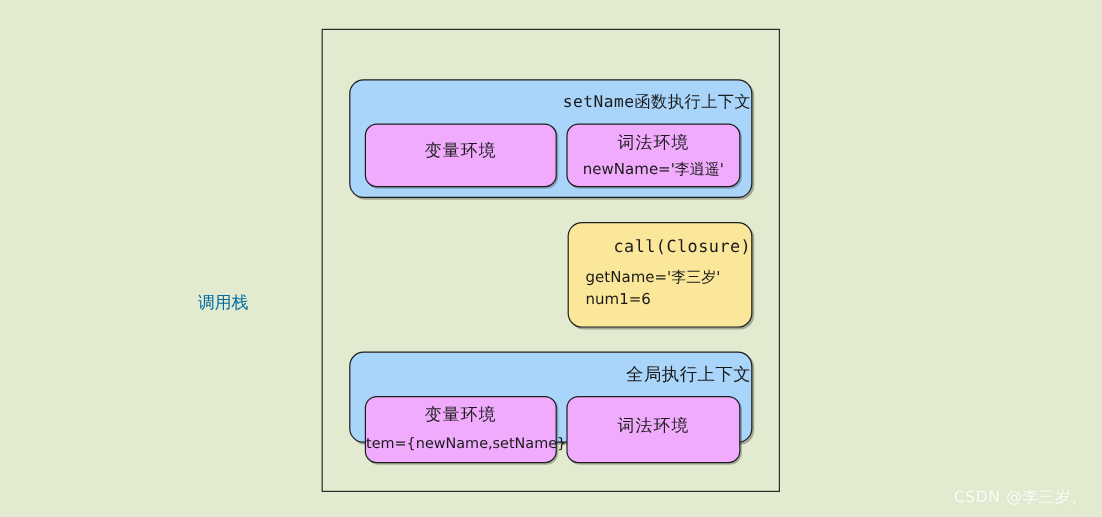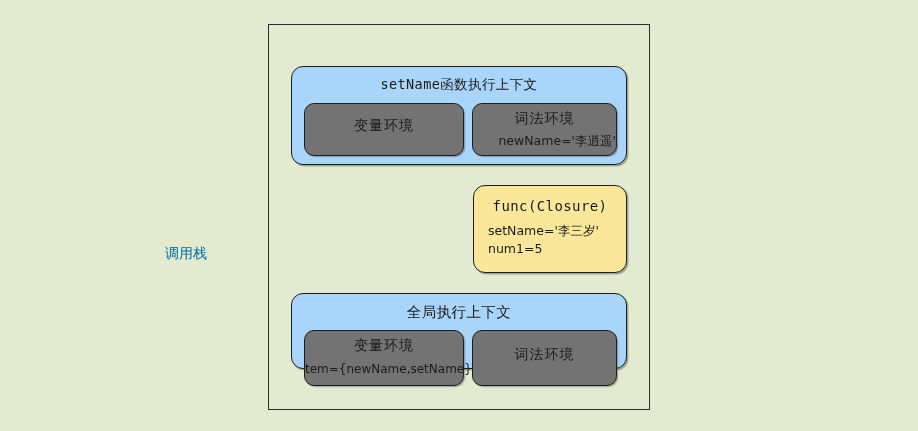--- a/index.html
+++ b/index.html
@@ -56,45 +56,45 @@
     position: absolute;
     box-sizing: border-box;
     border: 1.8px solid #1e1e1e;
     border-radius: 12px;
     box-shadow: 1.5px 1.5px 0 rgba(40,40,40,0.35);
   }
   .ctx.blue   { background: #a9d5fa; }
   .ctx.yellow { background: #fbe79a; }
 
   .ctx-title {
-    text-align: center;
+    text-align: right;
     font-size: 14.5px;
     color: #1a1a1a;
     letter-spacing: 0.4px;
     white-space: nowrap;
   }
 
   
   .env {
     position: absolute;
     box-sizing: border-box;
-    background: #737373;
+    background: #f0abfc;
     border: 1.6px solid #1e1e1e;
     border-radius: 10px;
     box-shadow: 1.3px 1.3px 0 rgba(40,40,40,0.3);
   }
   .env-title {
     text-align: center;
     font-size: 14px;
     color: #1a1a1a;
     letter-spacing: 1px;
     white-space: nowrap;
   }
   .env-detail {
-    text-align: right;
+    text-align: center;
     font-size: 12.5px;
     color: #1a1a1a;
     white-space: nowrap;
   }
 
   
   #ctx-setname {
     left: 291px;
     top: 66px;
     width: 336px;
@@ -198,35 +198,36 @@
       <div class="env-detail"></div>
     </div>
 
     <div class="env" id="env-setname-lex">
       <div class="env-title">词法环境</div>
       <div class="env-detail">newName='李逍遥'</div>
     </div>
   </div>
 
   <div class="ctx yellow" id="ctx-closure">
-    <div class="ctx-title">func(Closure)</div>
+    <div class="ctx-title">call(Closure)</div>
     <div class="closure-lines">
-      <div>setName='李三岁'</div>
-      <div>num1=5</div>
+      <div>getName='李三岁'</div>
+      <div>num1=6</div>
     </div>
   </div>
 
   <div class="ctx blue" id="ctx-global">
     <div class="ctx-title">全局执行上下文</div>
 
     <div class="env" id="env-global-var">
       <div class="env-title">变量环境</div>
       <div class="env-detail">tem={newName,setName}</div>
     </div>
 
     <div class="env" id="env-global-lex">
       <div class="env-title">词法环境</div>
       <div class="env-detail"></div>
     </div>
   </div>
 
+  <div class="watermark">CSDN @李三岁、</div>
 
 </div>
 
 </body></html>

